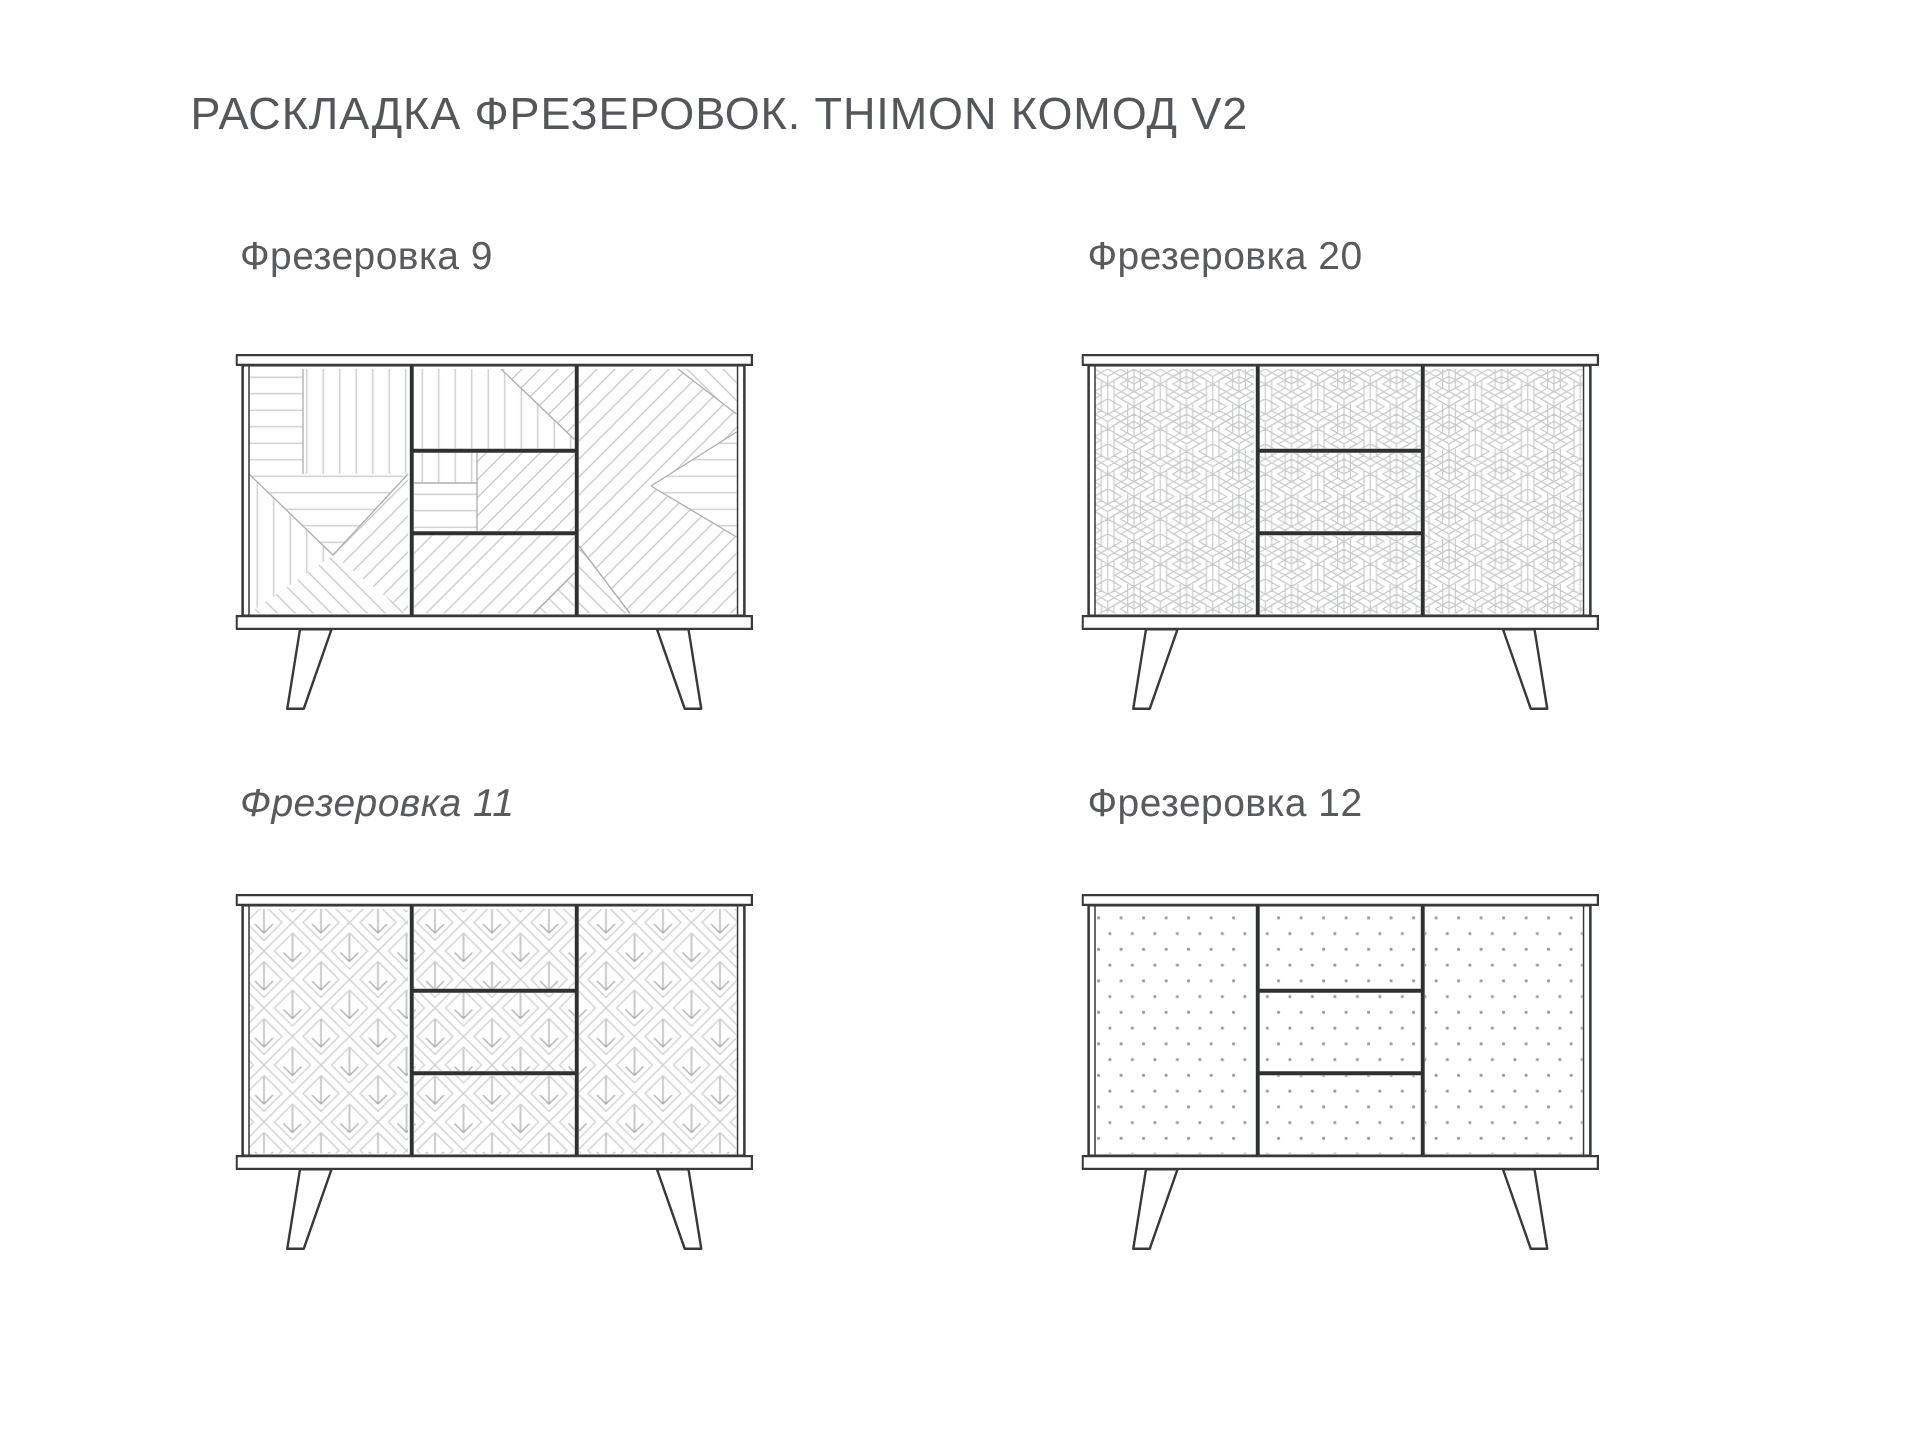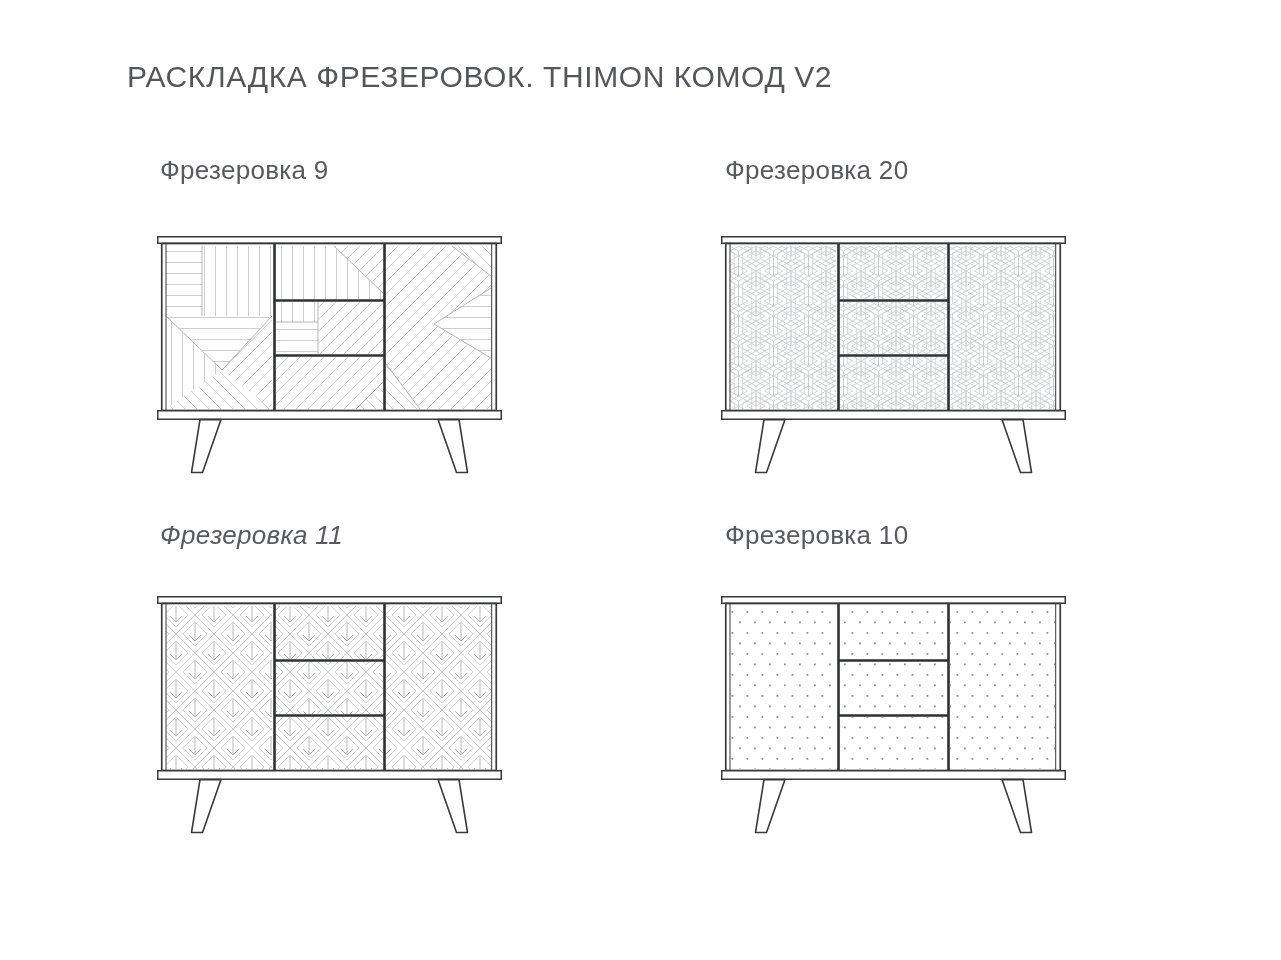--- a/index.html
+++ b/index.html
@@ -29,21 +29,21 @@
   svg{display:block;}
 </style>
 </head>
 <body>
 
 <div class="page-title">РАСКЛАДКА ФРЕЗЕРОВОК. THIMON КОМОД V2</div>
 
 <div class="cab-label lbl-0">Фрезеровка 9</div>
 <div class="cab-label lbl-1">Фрезеровка 20</div>
 <div class="cab-label lbl-2">Фрезеровка 11</div>
-<div class="cab-label lbl-3">Фрезеровка 10</div>
+<div class="cab-label lbl-3">Фрезеровка 12</div>
 
 <div class="drawing drw-0">
     <svg viewBox="0 0 345 239" width="345" height="239" xmlns="http://www.w3.org/2000/svg">
       <defs>
         <pattern id="ph" width="11" height="11" patternUnits="userSpaceOnUse">
           <line x1="0" y1="5.5" x2="11" y2="5.5" stroke="#c9cacb" stroke-width="0.9"></line>
         </pattern>
         <pattern id="pv" width="11" height="11" patternUnits="userSpaceOnUse">
           <line x1="5.5" y1="0" x2="5.5" y2="11" stroke="#c9cacb" stroke-width="0.9"></line>
         </pattern>

